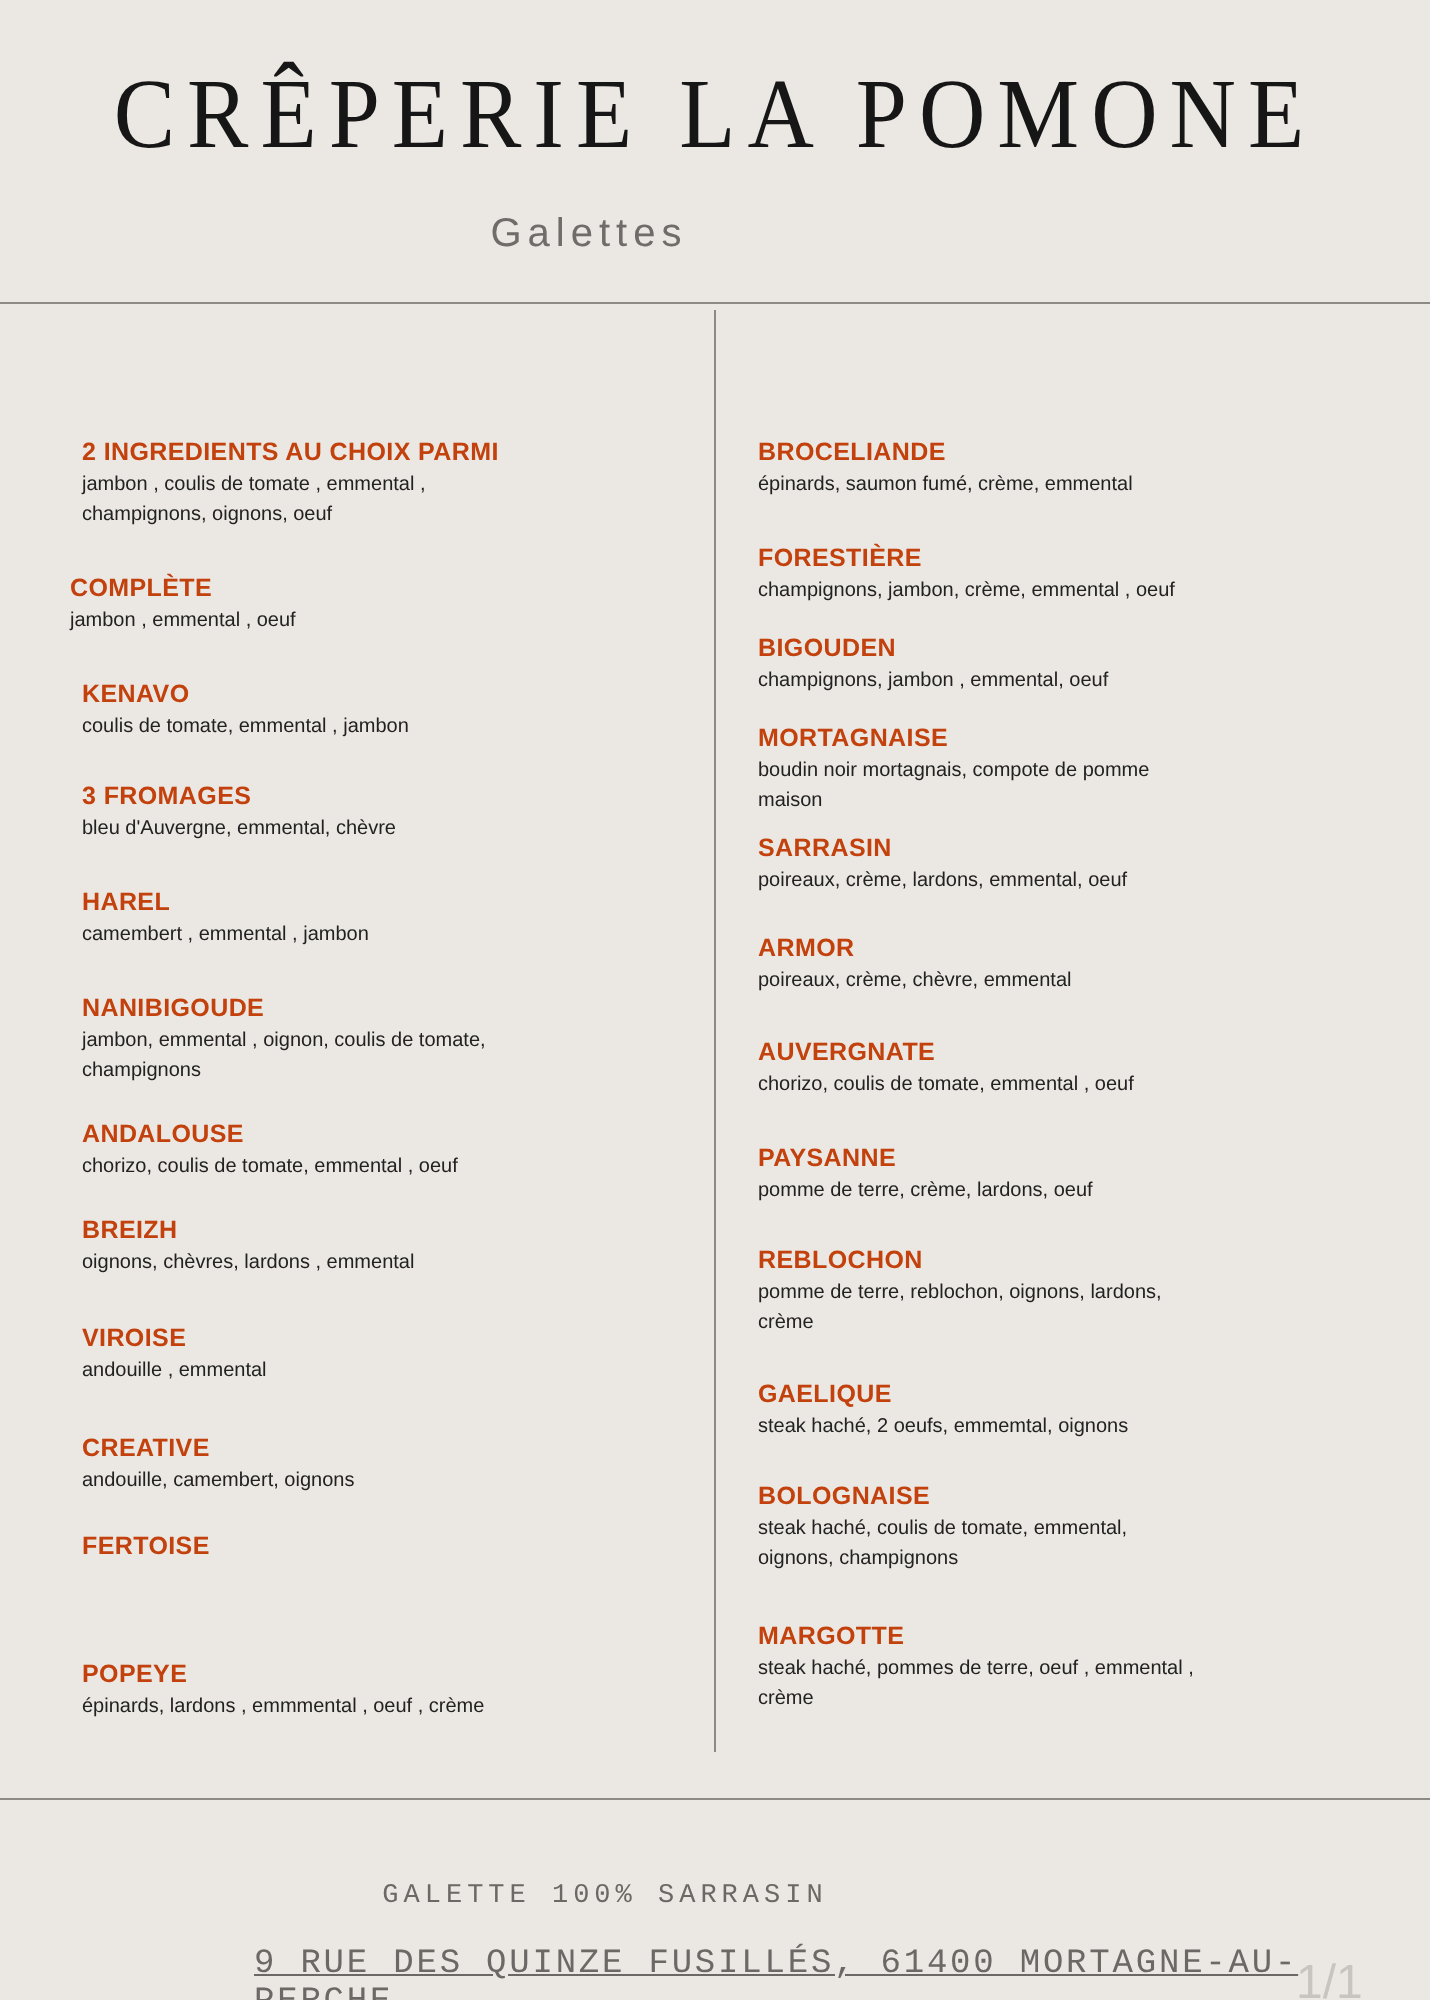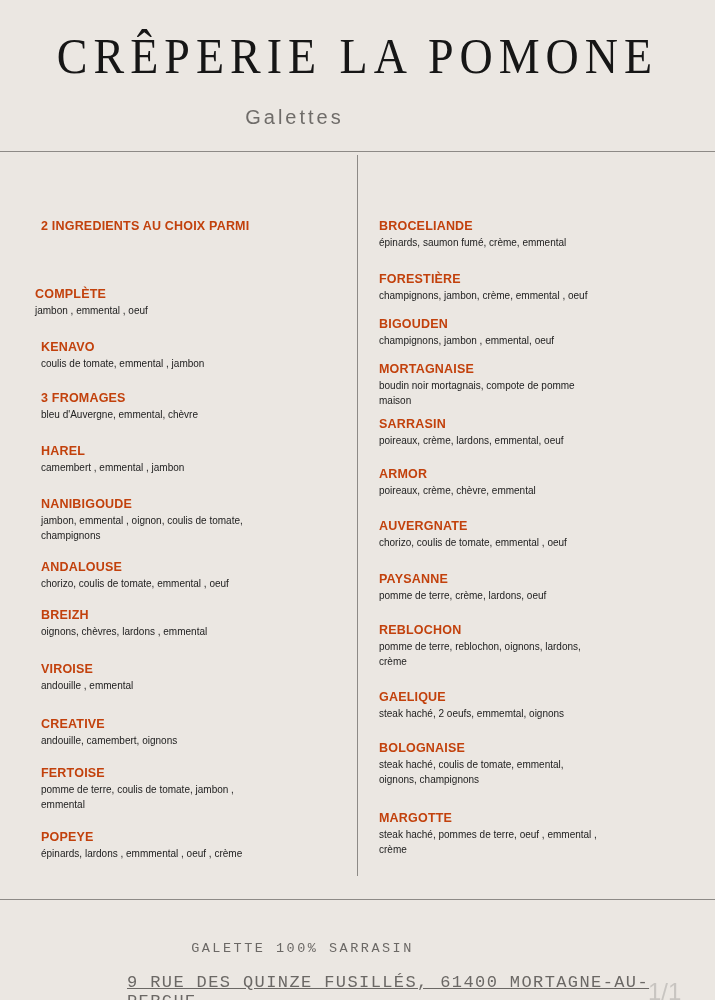--- a/index.html
+++ b/index.html
@@ -47,20 +47,22 @@
 </head>
 <body>
 
 <div class="title">CRÊPERIE LA POMONE</div>
 <div class="subtitle">Galettes</div>
 <div class="hr-top"></div>
 <div class="vline"></div>
 
 <div class="item" style="left:41px;top:218px;">
   <div class="name">2 INGREDIENTS AU CHOIX PARMI</div>
+  <div class="desc" style="white-space:pre-line">jambon , coulis de tomate , emmental ,
+champignons, oignons, oeuf</div>
 </div>
 <div class="item" style="left:35px;top:286px;">
   <div class="name">COMPLÈTE</div>
   <div class="desc">jambon , emmental , oeuf</div>
 </div>
 <div class="item" style="left:41px;top:339px;">
   <div class="name">KENAVO</div>
   <div class="desc">coulis de tomate, emmental , jambon</div>
 </div>
 <div class="item" style="left:41px;top:390px;">
@@ -87,22 +89,20 @@
 <div class="item" style="left:41px;top:661px;">
   <div class="name">VIROISE</div>
   <div class="desc">andouille , emmental</div>
 </div>
 <div class="item" style="left:41px;top:716px;">
   <div class="name">CREATIVE</div>
   <div class="desc">andouille, camembert, oignons</div>
 </div>
 <div class="item" style="left:41px;top:765px;">
   <div class="name">FERTOISE</div>
-  <div class="desc" style="white-space:pre-line">pomme de terre, coulis de tomate, jambon ,
-emmental</div>
 </div>
 <div class="item" style="left:41px;top:829px;">
   <div class="name">POPEYE</div>
   <div class="desc">épinards, lardons , emmmental , oeuf , crème</div>
 </div>
 
 <div class="item" style="left:379px;top:218px;">
   <div class="name">BROCELIANDE</div>
   <div class="desc">épinards, saumon fumé, crème, emmental</div>
 </div>

